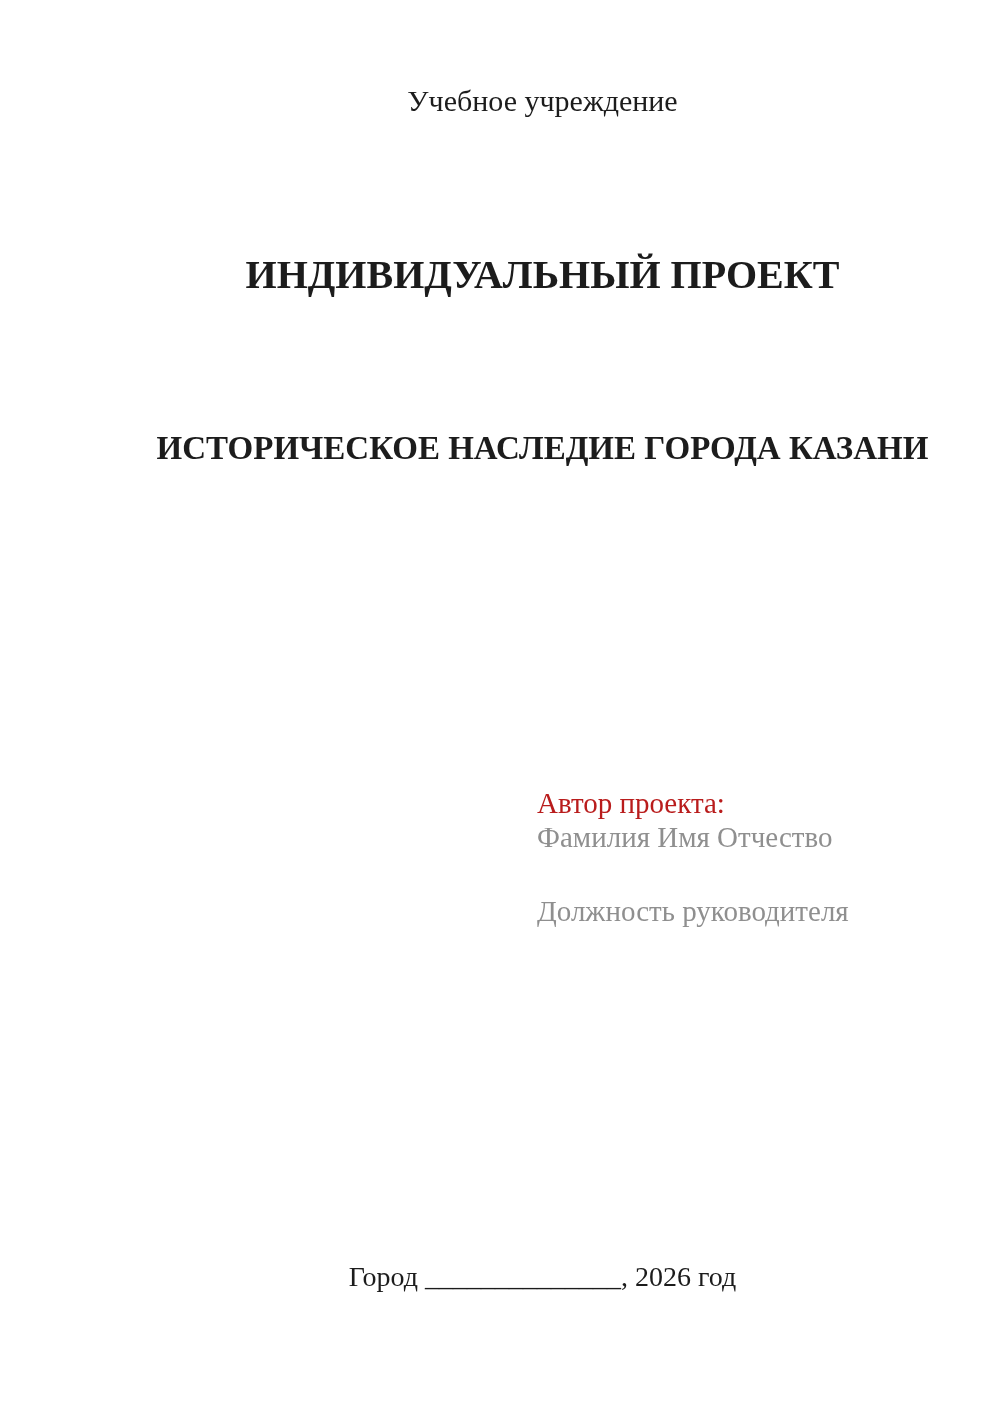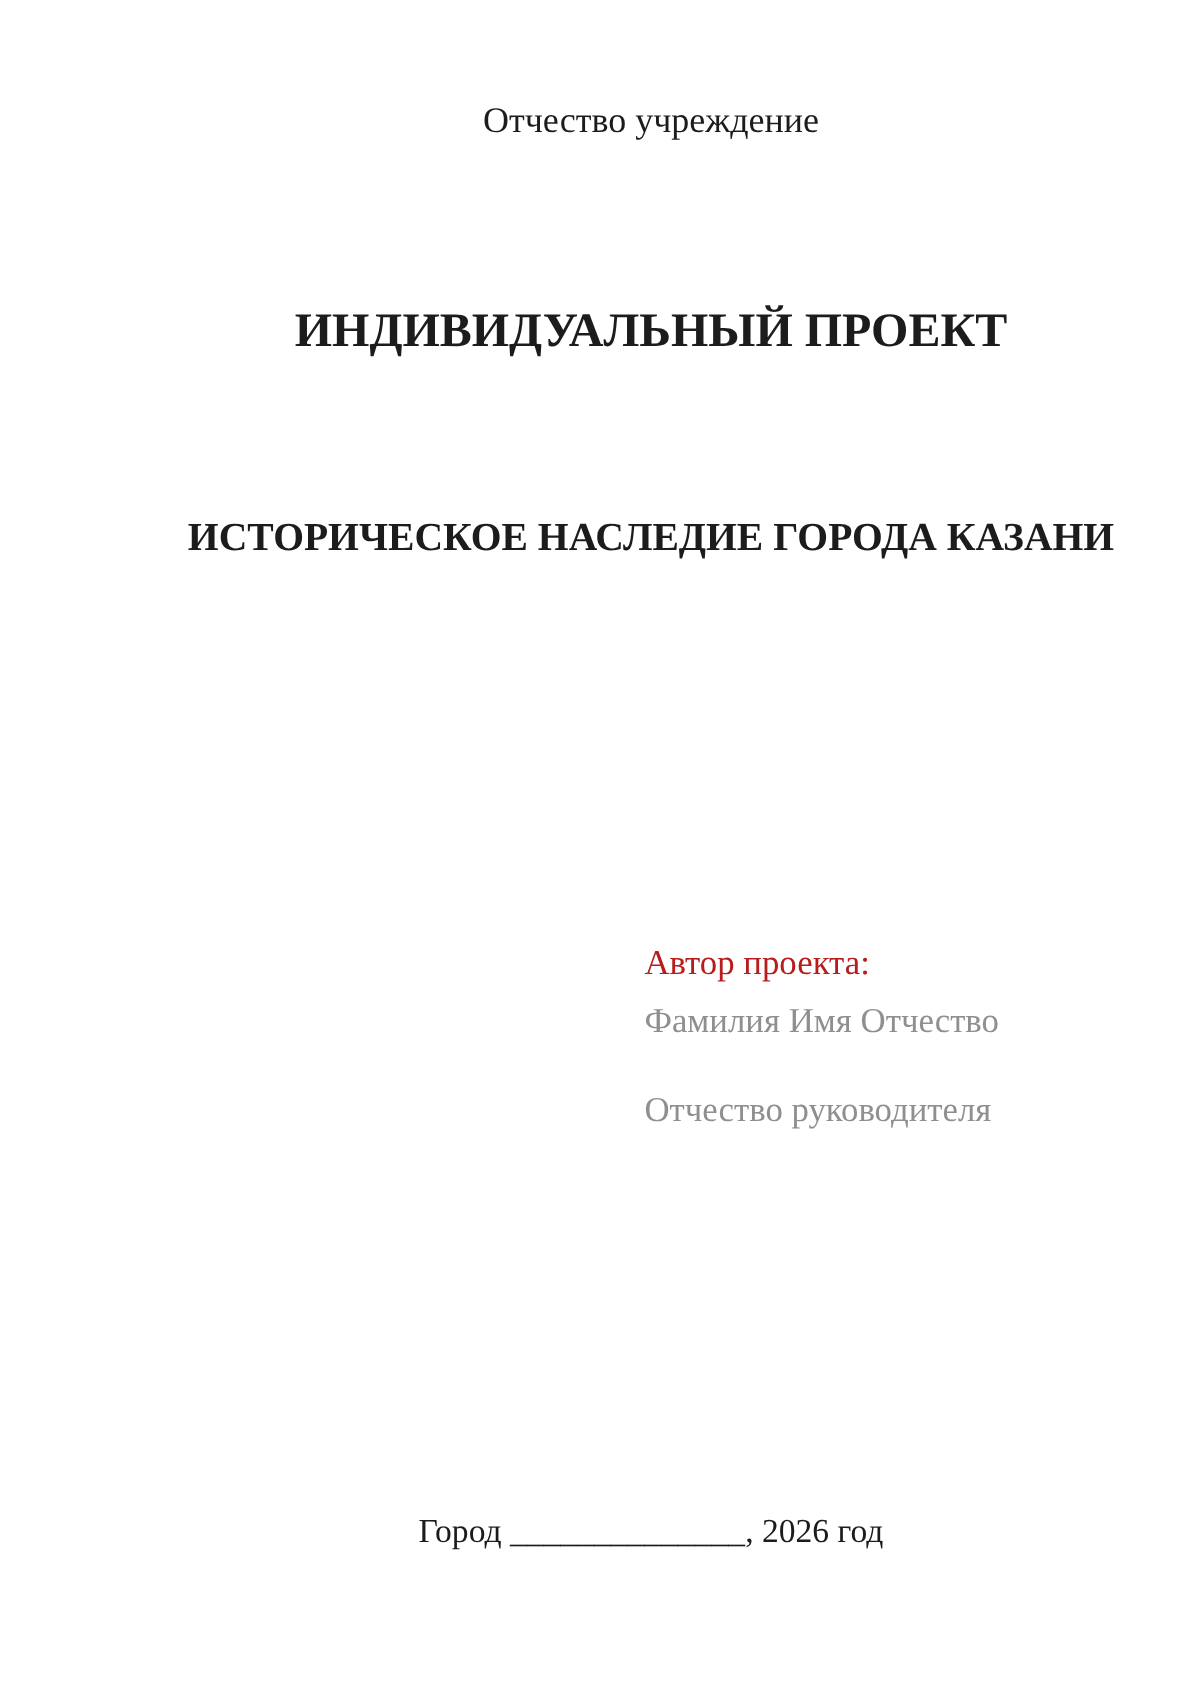--- a/index.html
+++ b/index.html
@@ -51,50 +51,49 @@
     text-align: left;
   }
   .credit-group.supervisor {
     margin-top: 40px;
   }
   .credit-label {
     color: #b91c1c;
   }
   .credit-placeholder {
     color: #8f8f8f;
-    margin-top: 14px;
   }
   .footer-line {
     top: 1260px;
     font-size: 28px;
     line-height: 34px;
     white-space: nowrap;
   }
   .footer-line span {
     display: inline;
   }
 </style>
 </head>
 <body>
 
 <div class="page">
 
-  <div class="centered-col institution">Отчество учреждение</div>
+  <div class="centered-col institution">Учебное учреждение</div>
 
   <div class="centered-col project-type">ИНДИВИДУАЛЬНЫЙ ПРОЕКТ</div>
 
   <h1 class="centered-col doc-title">ИСТОРИЧЕСКОЕ НАСЛЕДИЕ ГОРОДА КАЗАНИ</h1>
 
   <div class="credits">
     <div class="credit-group author">
       <div class="credit-label">Автор проекта:</div>
       <div class="credit-placeholder">Фамилия Имя Отчество</div>
     </div>
     <div class="credit-group supervisor">
-      <div class="credit-placeholder">Отчество руководителя</div>
+      <div class="credit-placeholder">Должность руководителя</div>
     </div>
   </div>
 
   <div class="centered-col footer-line">
     <span>Город</span><span> ______________</span><span>, 2026 год</span>
   </div>
 
 </div>
 
 </body></html>

